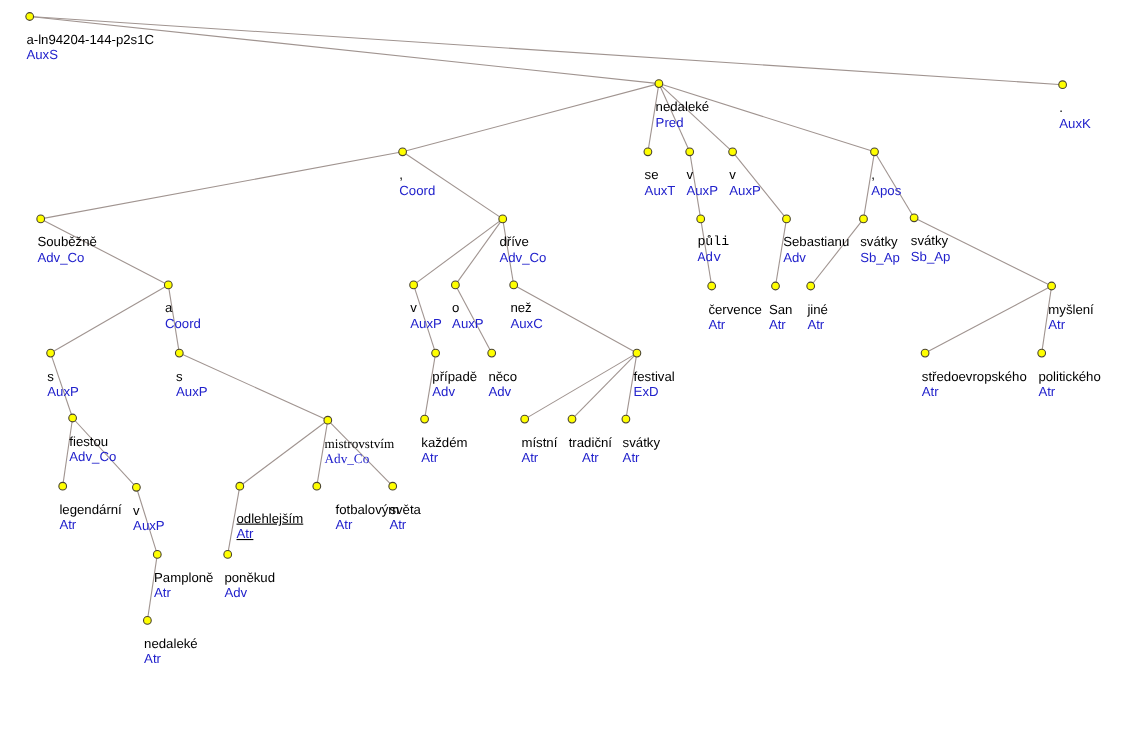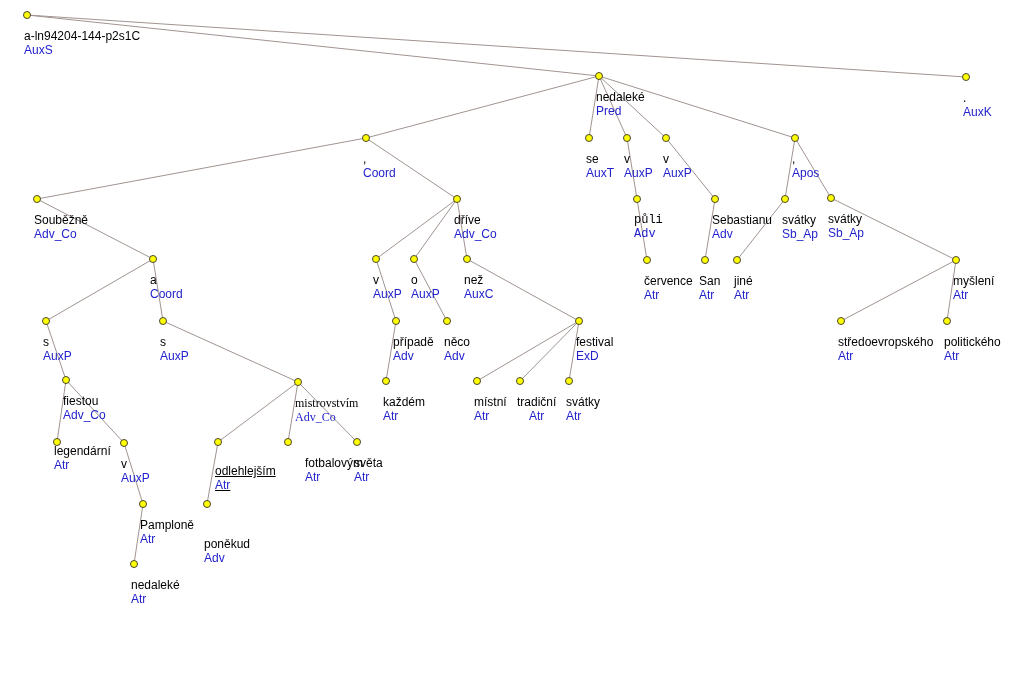--- a/index.html
+++ b/index.html
@@ -249,21 +249,21 @@
       <div class="label" style="left: 517px; top: 395px; text-align: center;">
         <div class="word">tradiční</div>
         <div class="tag">Atr</div>
       </div>
       <div class="node" style="left: 565px; top: 377px;"></div>
       <div class="label" style="left: 566px; top: 395px;">
         <div class="word">svátky</div>
         <div class="tag">Atr</div>
       </div>
       <div class="node" style="left: 53px; top: 438px;"></div>
-      <div class="label" style="left: 54px; top: 444px;">
+      <div class="label" style="left: 54px; top: 456px;">
         <div class="word">legendární</div>
         <div class="tag">Atr</div>
       </div>
       <div class="node" style="left: 120px; top: 439px;"></div>
       <div class="label" style="left: 121px; top: 457px;">
         <div class="word">v</div>
         <div class="tag">AuxP</div>
       </div>
       <div class="node" style="left: 214px; top: 438px;"></div>
       <div class="label" style="left: 215px; top: 464px; text-decoration: underline;">
@@ -279,21 +279,21 @@
       <div class="label" style="left: 354px; top: 456px;">
         <div class="word">světa</div>
         <div class="tag">Atr</div>
       </div>
       <div class="node" style="left: 139px; top: 500px;"></div>
       <div class="label" style="left: 140px; top: 518px;">
         <div class="word">Pamploně</div>
         <div class="tag">Atr</div>
       </div>
       <div class="node" style="left: 203px; top: 500px;"></div>
-      <div class="label" style="left: 204px; top: 518px; margin-top: 19px;">
+      <div class="label" style="left: 204px; top: 518px;">
         <div class="word">poněkud</div>
         <div class="tag">Adv</div>
       </div>
       <div class="node" style="left: 130px; top: 560px;"></div>
       <div class="label" style="left: 131px; top: 578px;">
         <div class="word">nedaleké</div>
         <div class="tag">Atr</div>
       </div>
     </div>
 </div>

